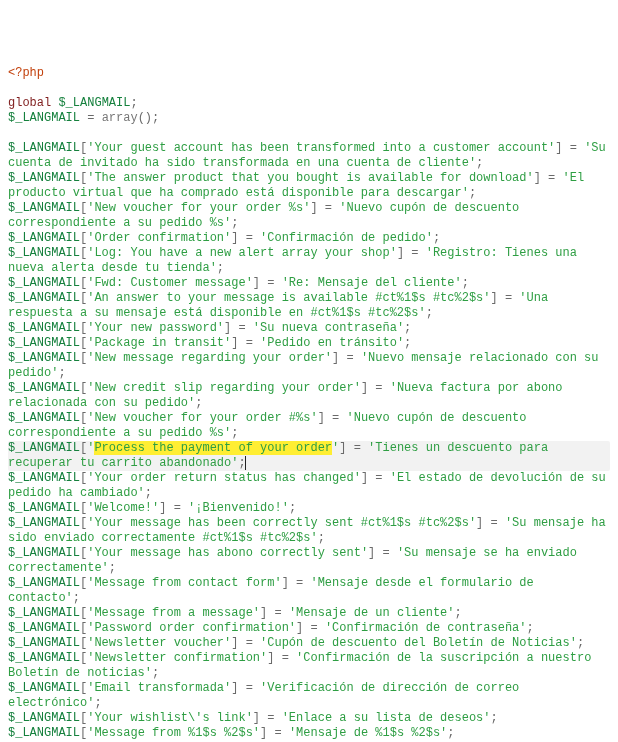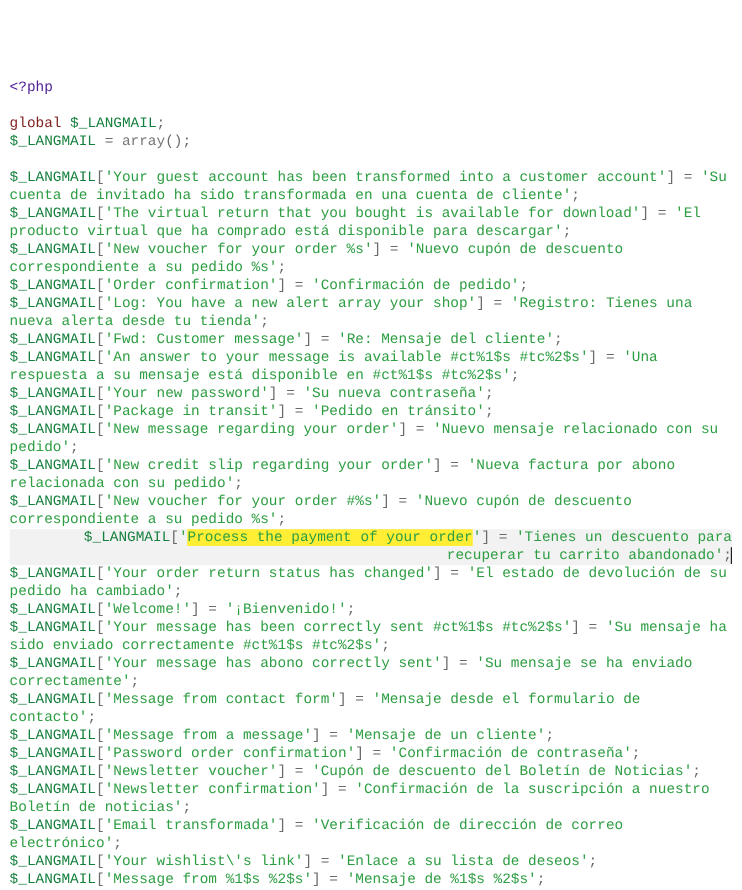--- a/index.html
+++ b/index.html
@@ -8,41 +8,41 @@
     background: #fff;
     font-family: Consolas, "Courier New", monospace;
     font-size: 12px;
     line-height: 15px;
     color: #333;
     white-space: pre-wrap;
     word-wrap: break-word;
     width: 602px;
   }
   .t-default { color: #777; margin-top: 38px; }     
-  .t-kw      { color: #4c1d95; margin-top: 44px; }  
+  .t-kw      { color: #c2410c; margin-top: 44px; }  
   .t-kw2     { color: #7f1d1d; }  
   .t-var     { color: #15803d; }  
   .t-str     { color: #2e9e43; }  
   .t-op      { color: #6a6a6a; }  
   .hl        { background: #ffee33; }
-  .line-hl   { background: #f2f2f2; display:inline-block; min-width:100%; border-radius:2px; padding:0;text-align:right;}
+  .line-hl   { background: #f2f2f2; display:inline-block; min-width:100%; border-radius:2px; padding:0;}
   .cursor    { border-right: 1px solid #222; margin-left:-1px; }
 </style>
 </head>
 <body>
 
 
 
 <div id="editor"><span class="t-kw">&lt;?php</span>
 
 <span class="t-kw2">global</span><span class="t-default"> </span><span class="t-var">$_LANGMAIL</span><span class="t-op">;</span>
 <span class="t-var">$_LANGMAIL</span><span class="t-op"> = </span><span class="t-default">array</span><span class="t-op">();</span>
 
 <span class="t-var">$_LANGMAIL</span><span class="t-op">[</span><span class="t-str">'</span><span class="t-str">Your guest account has been transformed into a customer account</span><span class="t-str">'</span><span class="t-op">]</span><span class="t-op"> = </span><span class="t-str">'Su cuenta de invitado ha sido transformada en una cuenta de cliente'</span><span class="t-op">;</span>
-<span class="t-var">$_LANGMAIL</span><span class="t-op">[</span><span class="t-str">'</span><span class="t-str">The virtual return that you bought is available for download</span><span class="t-str">'</span><span class="t-op">]</span><span class="t-op"> = </span><span class="t-str">'El producto virtual que ha comprado está disponible para descargar'</span><span class="t-op">;</span>
+<span class="t-var">$_LANGMAIL</span><span class="t-op">[</span><span class="t-str">'</span><span class="t-str">The answer product that you bought is available for download</span><span class="t-str">'</span><span class="t-op">]</span><span class="t-op"> = </span><span class="t-str">'El producto virtual que ha comprado está disponible para descargar'</span><span class="t-op">;</span>
 <span class="t-var">$_LANGMAIL</span><span class="t-op">[</span><span class="t-str">'</span><span class="t-str">New voucher for your order %s</span><span class="t-str">'</span><span class="t-op">]</span><span class="t-op"> = </span><span class="t-str">'Nuevo cupón de descuento correspondiente a su pedido %s'</span><span class="t-op">;</span>
 <span class="t-var">$_LANGMAIL</span><span class="t-op">[</span><span class="t-str">'</span><span class="t-str">Order confirmation</span><span class="t-str">'</span><span class="t-op">]</span><span class="t-op"> = </span><span class="t-str">'Confirmación de pedido'</span><span class="t-op">;</span>
 <span class="t-var">$_LANGMAIL</span><span class="t-op">[</span><span class="t-str">'</span><span class="t-str">Log: You have a new alert array your shop</span><span class="t-str">'</span><span class="t-op">]</span><span class="t-op"> = </span><span class="t-str">'Registro: Tienes una nueva alerta desde tu tienda'</span><span class="t-op">;</span>
 <span class="t-var">$_LANGMAIL</span><span class="t-op">[</span><span class="t-str">'</span><span class="t-str">Fwd: Customer message</span><span class="t-str">'</span><span class="t-op">]</span><span class="t-op"> = </span><span class="t-str">'Re: Mensaje del cliente'</span><span class="t-op">;</span>
 <span class="t-var">$_LANGMAIL</span><span class="t-op">[</span><span class="t-str">'</span><span class="t-str">An answer to your message is available #ct%1$s #tc%2$s</span><span class="t-str">'</span><span class="t-op">]</span><span class="t-op"> = </span><span class="t-str">'Una respuesta a su mensaje está disponible en #ct%1$s #tc%2$s'</span><span class="t-op">;</span>
 <span class="t-var">$_LANGMAIL</span><span class="t-op">[</span><span class="t-str">'</span><span class="t-str">Your new password</span><span class="t-str">'</span><span class="t-op">]</span><span class="t-op"> = </span><span class="t-str">'Su nueva contraseña'</span><span class="t-op">;</span>
 <span class="t-var">$_LANGMAIL</span><span class="t-op">[</span><span class="t-str">'</span><span class="t-str">Package in transit</span><span class="t-str">'</span><span class="t-op">]</span><span class="t-op"> = </span><span class="t-str">'Pedido en tránsito'</span><span class="t-op">;</span>
 <span class="t-var">$_LANGMAIL</span><span class="t-op">[</span><span class="t-str">'</span><span class="t-str">New message regarding your order</span><span class="t-str">'</span><span class="t-op">]</span><span class="t-op"> = </span><span class="t-str">'Nuevo mensaje relacionado con su pedido'</span><span class="t-op">;</span>
 <span class="t-var">$_LANGMAIL</span><span class="t-op">[</span><span class="t-str">'</span><span class="t-str">New credit slip regarding your order</span><span class="t-str">'</span><span class="t-op">]</span><span class="t-op"> = </span><span class="t-str">'Nueva factura por abono relacionada con su pedido'</span><span class="t-op">;</span>
 <span class="t-var">$_LANGMAIL</span><span class="t-op">[</span><span class="t-str">'</span><span class="t-str">New voucher for your order #%s</span><span class="t-str">'</span><span class="t-op">]</span><span class="t-op"> = </span><span class="t-str">'Nuevo cupón de descuento correspondiente a su pedido %s'</span><span class="t-op">;</span>

